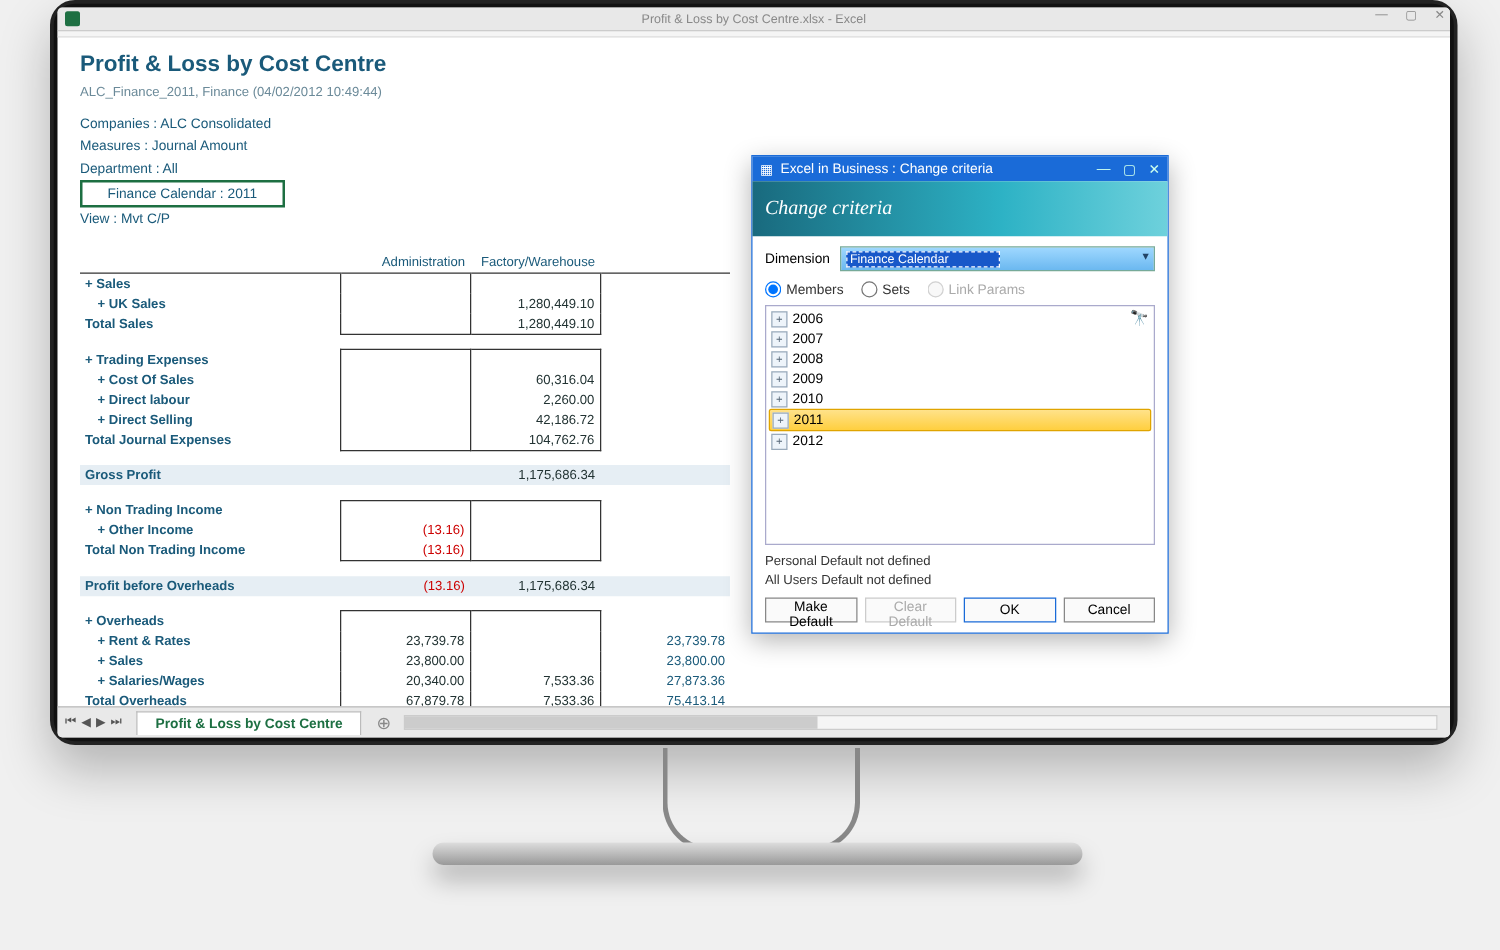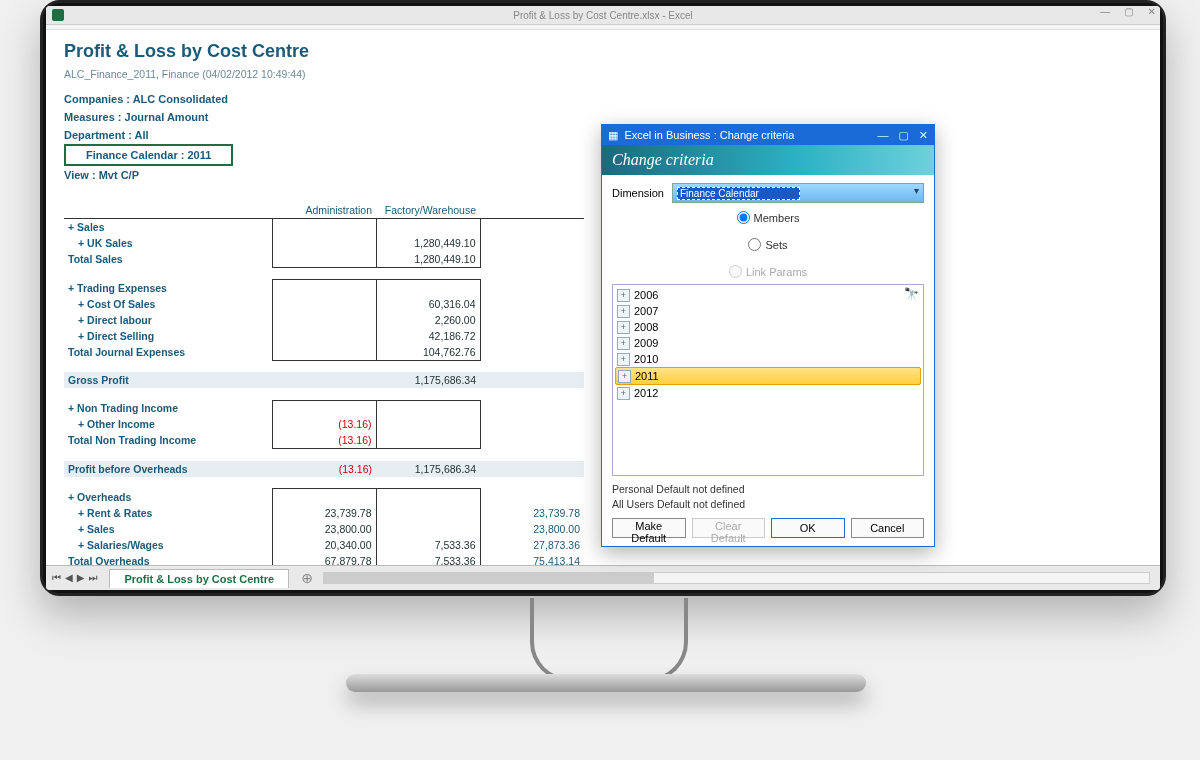--- a/index.html
+++ b/index.html
@@ -12,21 +12,21 @@
   .excel-icon{width:12px;height:12px;background:#1d6f42;margin:0 6px;border-radius:2px;display:inline-block;}
   .title-text{position:absolute;left:0;right:0;text-align:center;color:#888;}
   .win-controls{position:absolute;right:4px;top:0;display:flex;gap:14px;color:#888;font-size:10px;}
   .win-controls span{cursor:default;}
   
   .ribbonline{height:4px;background:#f5f5f5;border-bottom:1px solid #ddd;}
   
   .sheet{position:absolute;left:0;right:0;top:23px;bottom:24px;padding:12px 18px 0 18px;overflow:hidden;font-size:11px;color:#233;}
   .title{font-size:18px;font-weight:bold;color:#1a5a7a;margin:0 0 6px 0;}
   .subtitle{font-size:10.5px;color:#4a6;color:#6b8a99;margin-bottom:10px;}
-  .meta{font-size:11px;font-weight:bold;color:#1a5a7a;line-height:18px;}
+  .meta{font-size:11px;font-weight:normal;color:#1a5a7a;line-height:18px;}
   .meta .selected{border:2px solid #1d6f42;padding:0 20px;display:inline-block;}
   
   .fin{width:520px;margin-top:18px;border-collapse:collapse;table-layout:fixed;}
   .fin th,.fin td{padding:2px 4px;font-size:10.5px;}
   .fin th{color:#1a5a7a;font-weight:normal;border-bottom:1px solid #333;text-align:right;}
   .fin th:first-child{text-align:left;width:200px;}
   .fin td{text-align:right;}
   .fin td:first-child{text-align:left;color:#1a5a7a;font-weight:bold;}
   .fin tr.section td:first-child{font-weight:bold;}
   .fin tr.sub td:first-child{padding-left:14px;font-weight:bold;}
@@ -43,28 +43,28 @@
   .sheet-tab{padding:3px 14px;background:#fff;border:1px solid #bbb;border-bottom:none;color:#1d6f42;font-weight:bold;margin-left:6px;}
   .addsheet{margin-left:12px;color:#888;font-size:14px;}
   .hscroll{flex:1;margin:0 10px;height:10px;background:#f5f5f5;border:1px solid #ccc;position:relative;}
   .hscroll::after{content:"";position:absolute;left:0;top:0;width:40%;height:100%;background:#ccc;}
   
   .dialog{position:absolute;left:555px;top:118px;width:332px;background:#fff;border:1px solid #1a6bd8;box-shadow:0 6px 20px rgba(0,0,0,.3);font-size:11px;}
   .dlg-title{height:20px;background:#1a6bd8;color:#fff;display:flex;align-items:center;padding:0 6px;font-size:11px;justify-content:space-between;}
   .dlg-title .dlg-name{display:flex;align-items:center;gap:6px;}
   .dlg-sys{display:flex;gap:10px;color:#cfe;}
   .dlg-sys span{cursor:default;font-size:11px;}
-  .dlg-banner{height:30px;background:linear-gradient(90deg,#196a7e 0%,#2db2c5 60%,#6ed1dc 100%);color:#fff;font-style:italic;font-size:16px;display:flex;align-items:center;padding-left:10px;font-family:Georgia,serif;}
+  .dlg-banner{height:44px;background:linear-gradient(90deg,#196a7e 0%,#2db2c5 60%,#6ed1dc 100%);color:#fff;font-style:italic;font-size:16px;display:flex;align-items:center;padding-left:10px;font-family:Georgia,serif;}
   .dlg-body{padding:8px 10px;}
   .dimrow{display:flex;align-items:center;gap:8px;margin-bottom:8px;}
   .dimrow label{white-space:nowrap;}
   .combo{flex:1;height:18px;border:1px solid #7a9;background:linear-gradient(#9fd8ff,#6bb8f0);position:relative;font-size:10px;display:flex;align-items:center;padding:0 4px;color:#0a3a66;}
   .combo .sel{background:#1858c9;color:#fff;padding:0 40px 0 2px;border:1px dashed #fff;}
   .combo::after{content:"▾";position:absolute;right:4px;top:1px;color:#246;}
-  .radios{display:flex;gap:14px;margin-bottom:6px;align-items:center;flex-direction:column;}
+  .radios{display:flex;gap:14px;margin-bottom:6px;align-items:flex-end;}
   .radios label{display:flex;align-items:center;gap:4px;color:#333;}
   .radios input{margin:0;}
   .tree{height:186px;border:1px solid #aac;overflow:auto;padding:2px;position:relative;background:#fff;}
   .tree .item{display:flex;align-items:center;gap:4px;height:16px;padding-left:2px;}
   .tree .expander{width:11px;height:11px;border:1px solid #9ab;display:inline-flex;align-items:center;justify-content:center;font-size:9px;color:#567;cursor:default;background:#eef4fa;}
   .tree .item.selected{background:linear-gradient(#ffe28a,#ffcf3f);border:1px solid #e0a400;border-radius:2px;}
   .tree .binoc{position:absolute;right:4px;top:2px;font-size:12px;color:#333;}
   .defaults{margin-top:6px;font-size:10.5px;color:#333;line-height:15px;}
   .dlg-buttons{display:flex;gap:6px;margin-top:6px;}
   .dlg-buttons button{flex:1;height:20px;font-size:11px;background:#fafafa;border:1px solid #888;cursor:default;}

